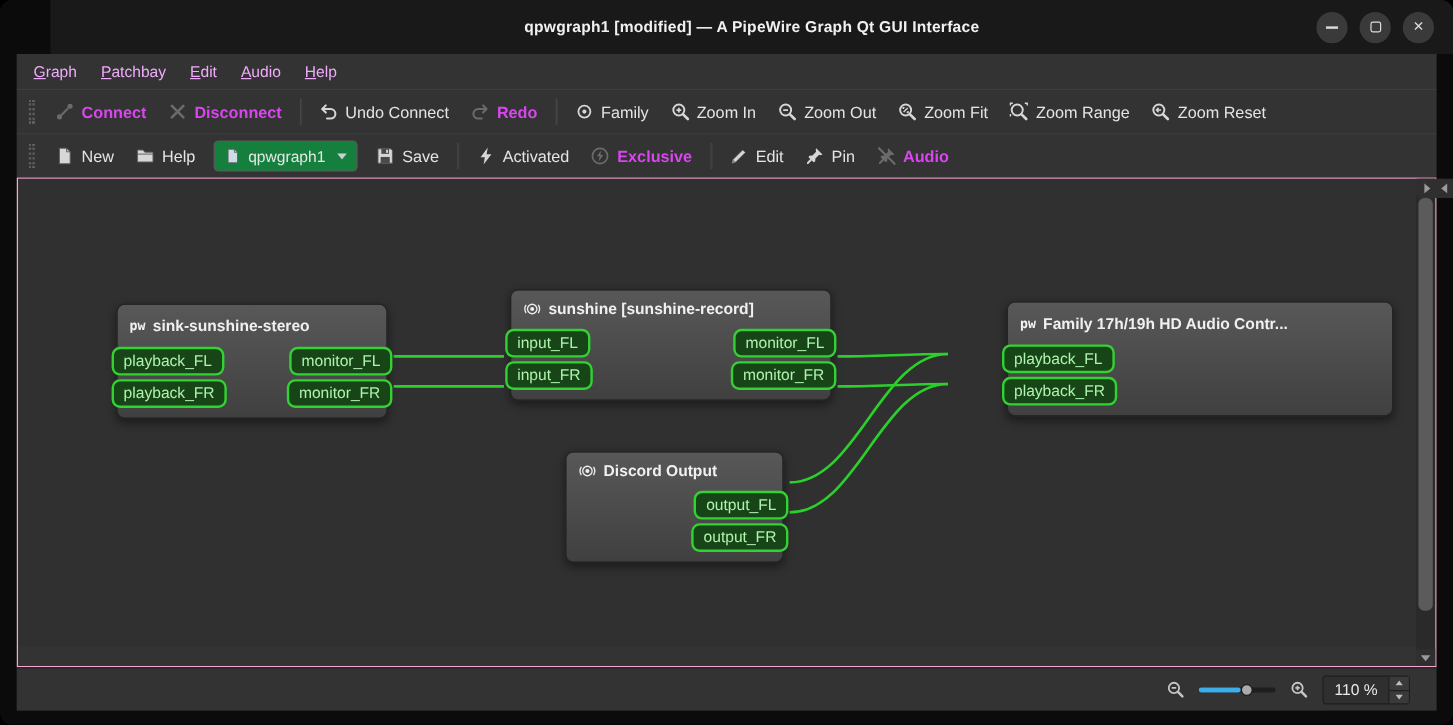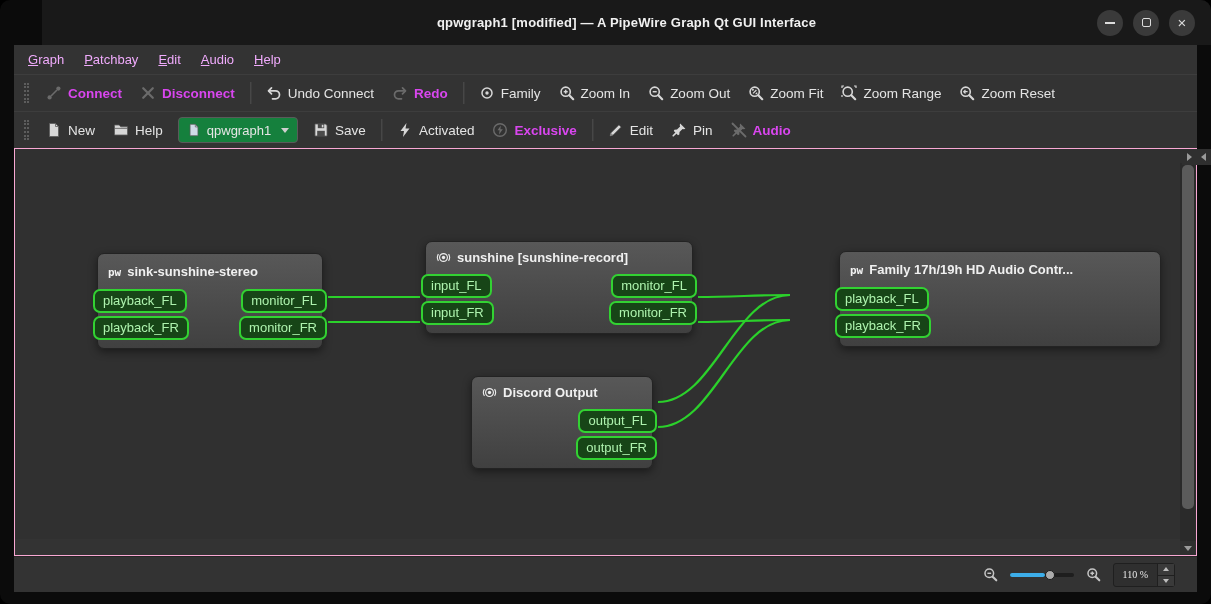--- a/index.html
+++ b/index.html
@@ -97,21 +97,21 @@
   .status-ic { width:15px; height:15px; color:#c6c6c6; display:block; }
   .slider { position:relative; width:64px; height:16px; }
   .slider-track { position:absolute; left:0; right:0; top:6px; height:4px;
                   background:#1e1e1e; border-radius:2px; }
   .slider-fill { position:absolute; left:0; width:55%; top:6px; height:4px;
                  background:#3daee9; border-radius:2px; }
   .slider-handle { position:absolute; left:55%; top:3px; width:10px; height:10px;
                    border-radius:50%; background:#ababab; border:1px solid #1a1a1a; }
   .spinbox { display:flex; align-items:center; height:24px; background:#2f2f2f;
              border:1px solid #1f1f1f; border-radius:3px; }
-  .spin-value { padding:0 9px; color:#eaeaea; font-size:10px;font-family:Liberation Serif, serif; }
+  .spin-value { padding:0 9px; color:#eaeaea; font-size:13px; }
   .spin-btns { display:flex; flex-direction:column; border-left:1px solid #1f1f1f; }
   .spin-btn { width:16px; height:11px; display:flex; align-items:center;
               justify-content:center; background:#3a3a3a; border:none; }
   .spin-btn + .spin-btn { border-top:1px solid #1f1f1f; }
   .tri-up-s   { width:0; height:0; border-left:3.5px solid transparent; border-right:3.5px solid transparent; border-bottom:4.5px solid #bdbdbd; }
   .tri-down-s { width:0; height:0; border-left:3.5px solid transparent; border-right:3.5px solid transparent; border-top:4.5px solid #bdbdbd; }
 
   .defs { position:absolute; width:0; height:0; overflow:hidden; }
 </style>
 </head>

